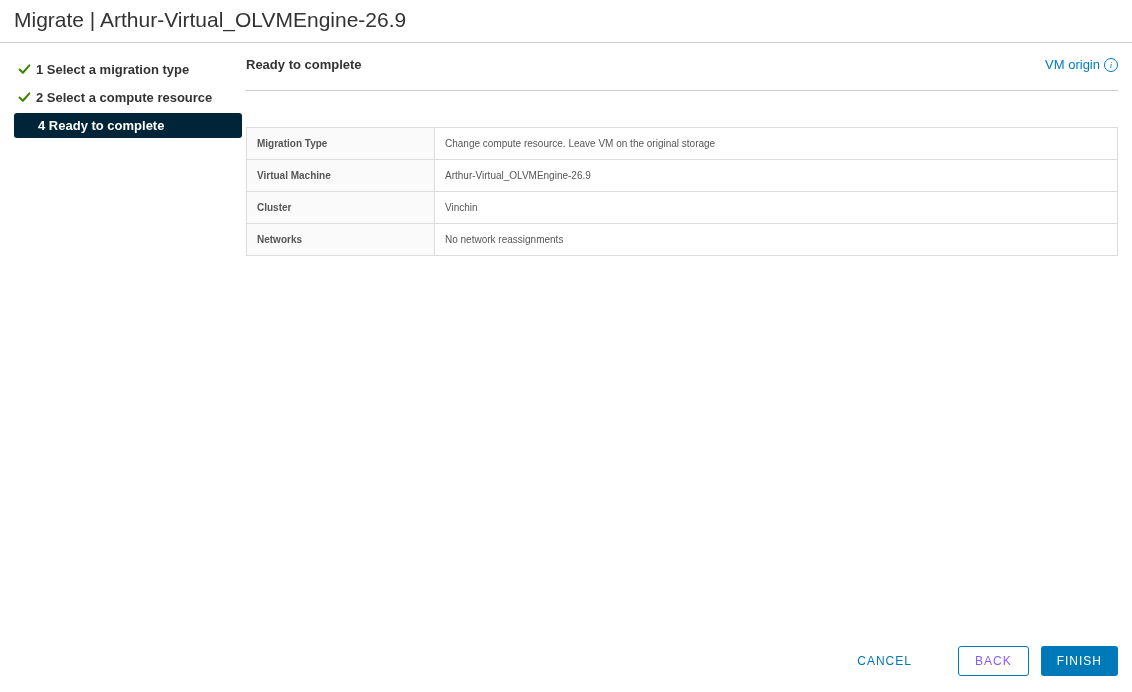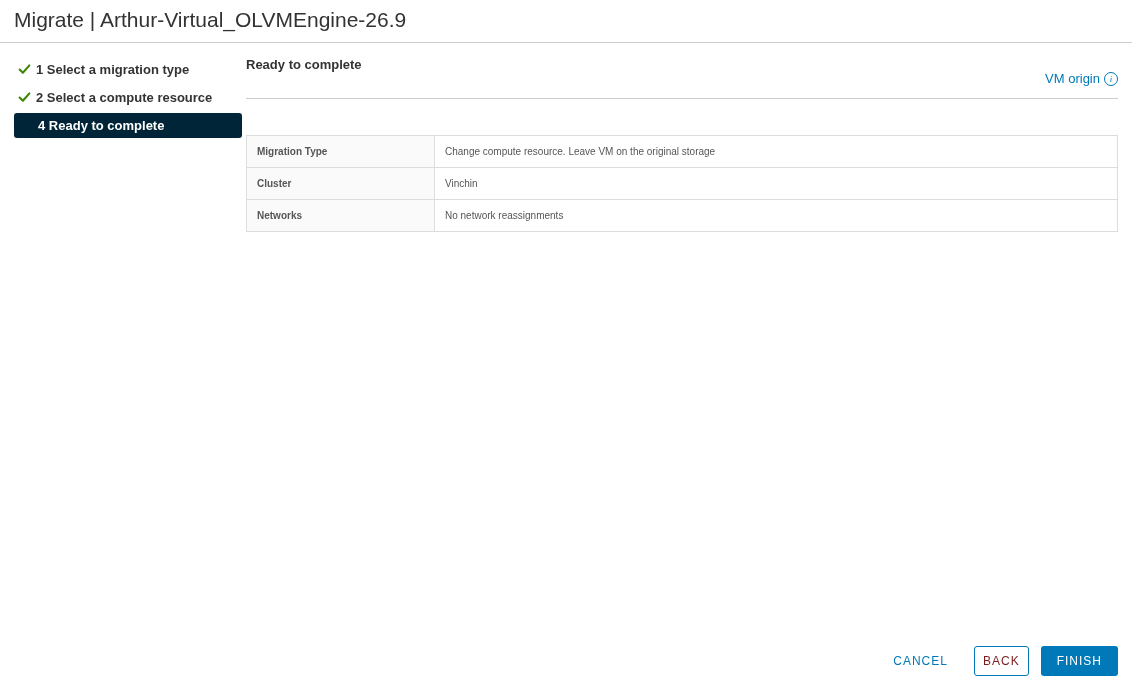--- a/index.html
+++ b/index.html
@@ -87,21 +87,20 @@
       font-size: 13px;
       color: #565656;
     }
     .vm-origin {
       color: #0079b8;
       font-size: 13px;
       display: flex;
       align-items: center;
       gap: 4px;
       cursor: pointer;
-      margin-top: 14px;
     }
     .info-icon {
       width: 14px;
       height: 14px;
       border: 1px solid #0079b8;
       border-radius: 50%;
       display: inline-flex;
       align-items: center;
       justify-content: center;
       font-size: 9px;
@@ -153,23 +152,24 @@
       border-radius: 3px;
       cursor: pointer;
       border: none;
       background: none;
       text-transform: uppercase;
     }
     .btn-cancel {
       color: #0079b8;
     }
     .btn-back {
-      color: #7f1d1d;
+      color: #8b5cf6;
       border: 1px solid #0079b8;
-      padding: 7px 8px;
+      padding: 7px 16px;
+      margin-left: 20px;
     }
     .btn-finish {
       background: #0079b8;
       color: #fff;
       padding: 8px 16px;
     }
   </style>
 </head>
 <body>
 
@@ -211,20 +211,24 @@
       </div>
     </div>
 
     <table class="summary-table">
       <tbody>
           <tr>
         <td class="label-cell">Migration Type</td>
         <td class="value-cell">Change compute resource. Leave VM on the original storage</td>
       </tr>
       <tr>
+        <td class="label-cell">Virtual Machine</td>
+        <td class="value-cell">Arthur-Virtual_OLVMEngine-26.9</td>
+      </tr>
+      <tr>
         <td class="label-cell">Cluster</td>
         <td class="value-cell">Vinchin</td>
       </tr>
       <tr>
         <td class="label-cell">Networks</td>
         <td class="value-cell">No network reassignments</td>
       </tr>
     </tbody>
       </table>
   </div>

